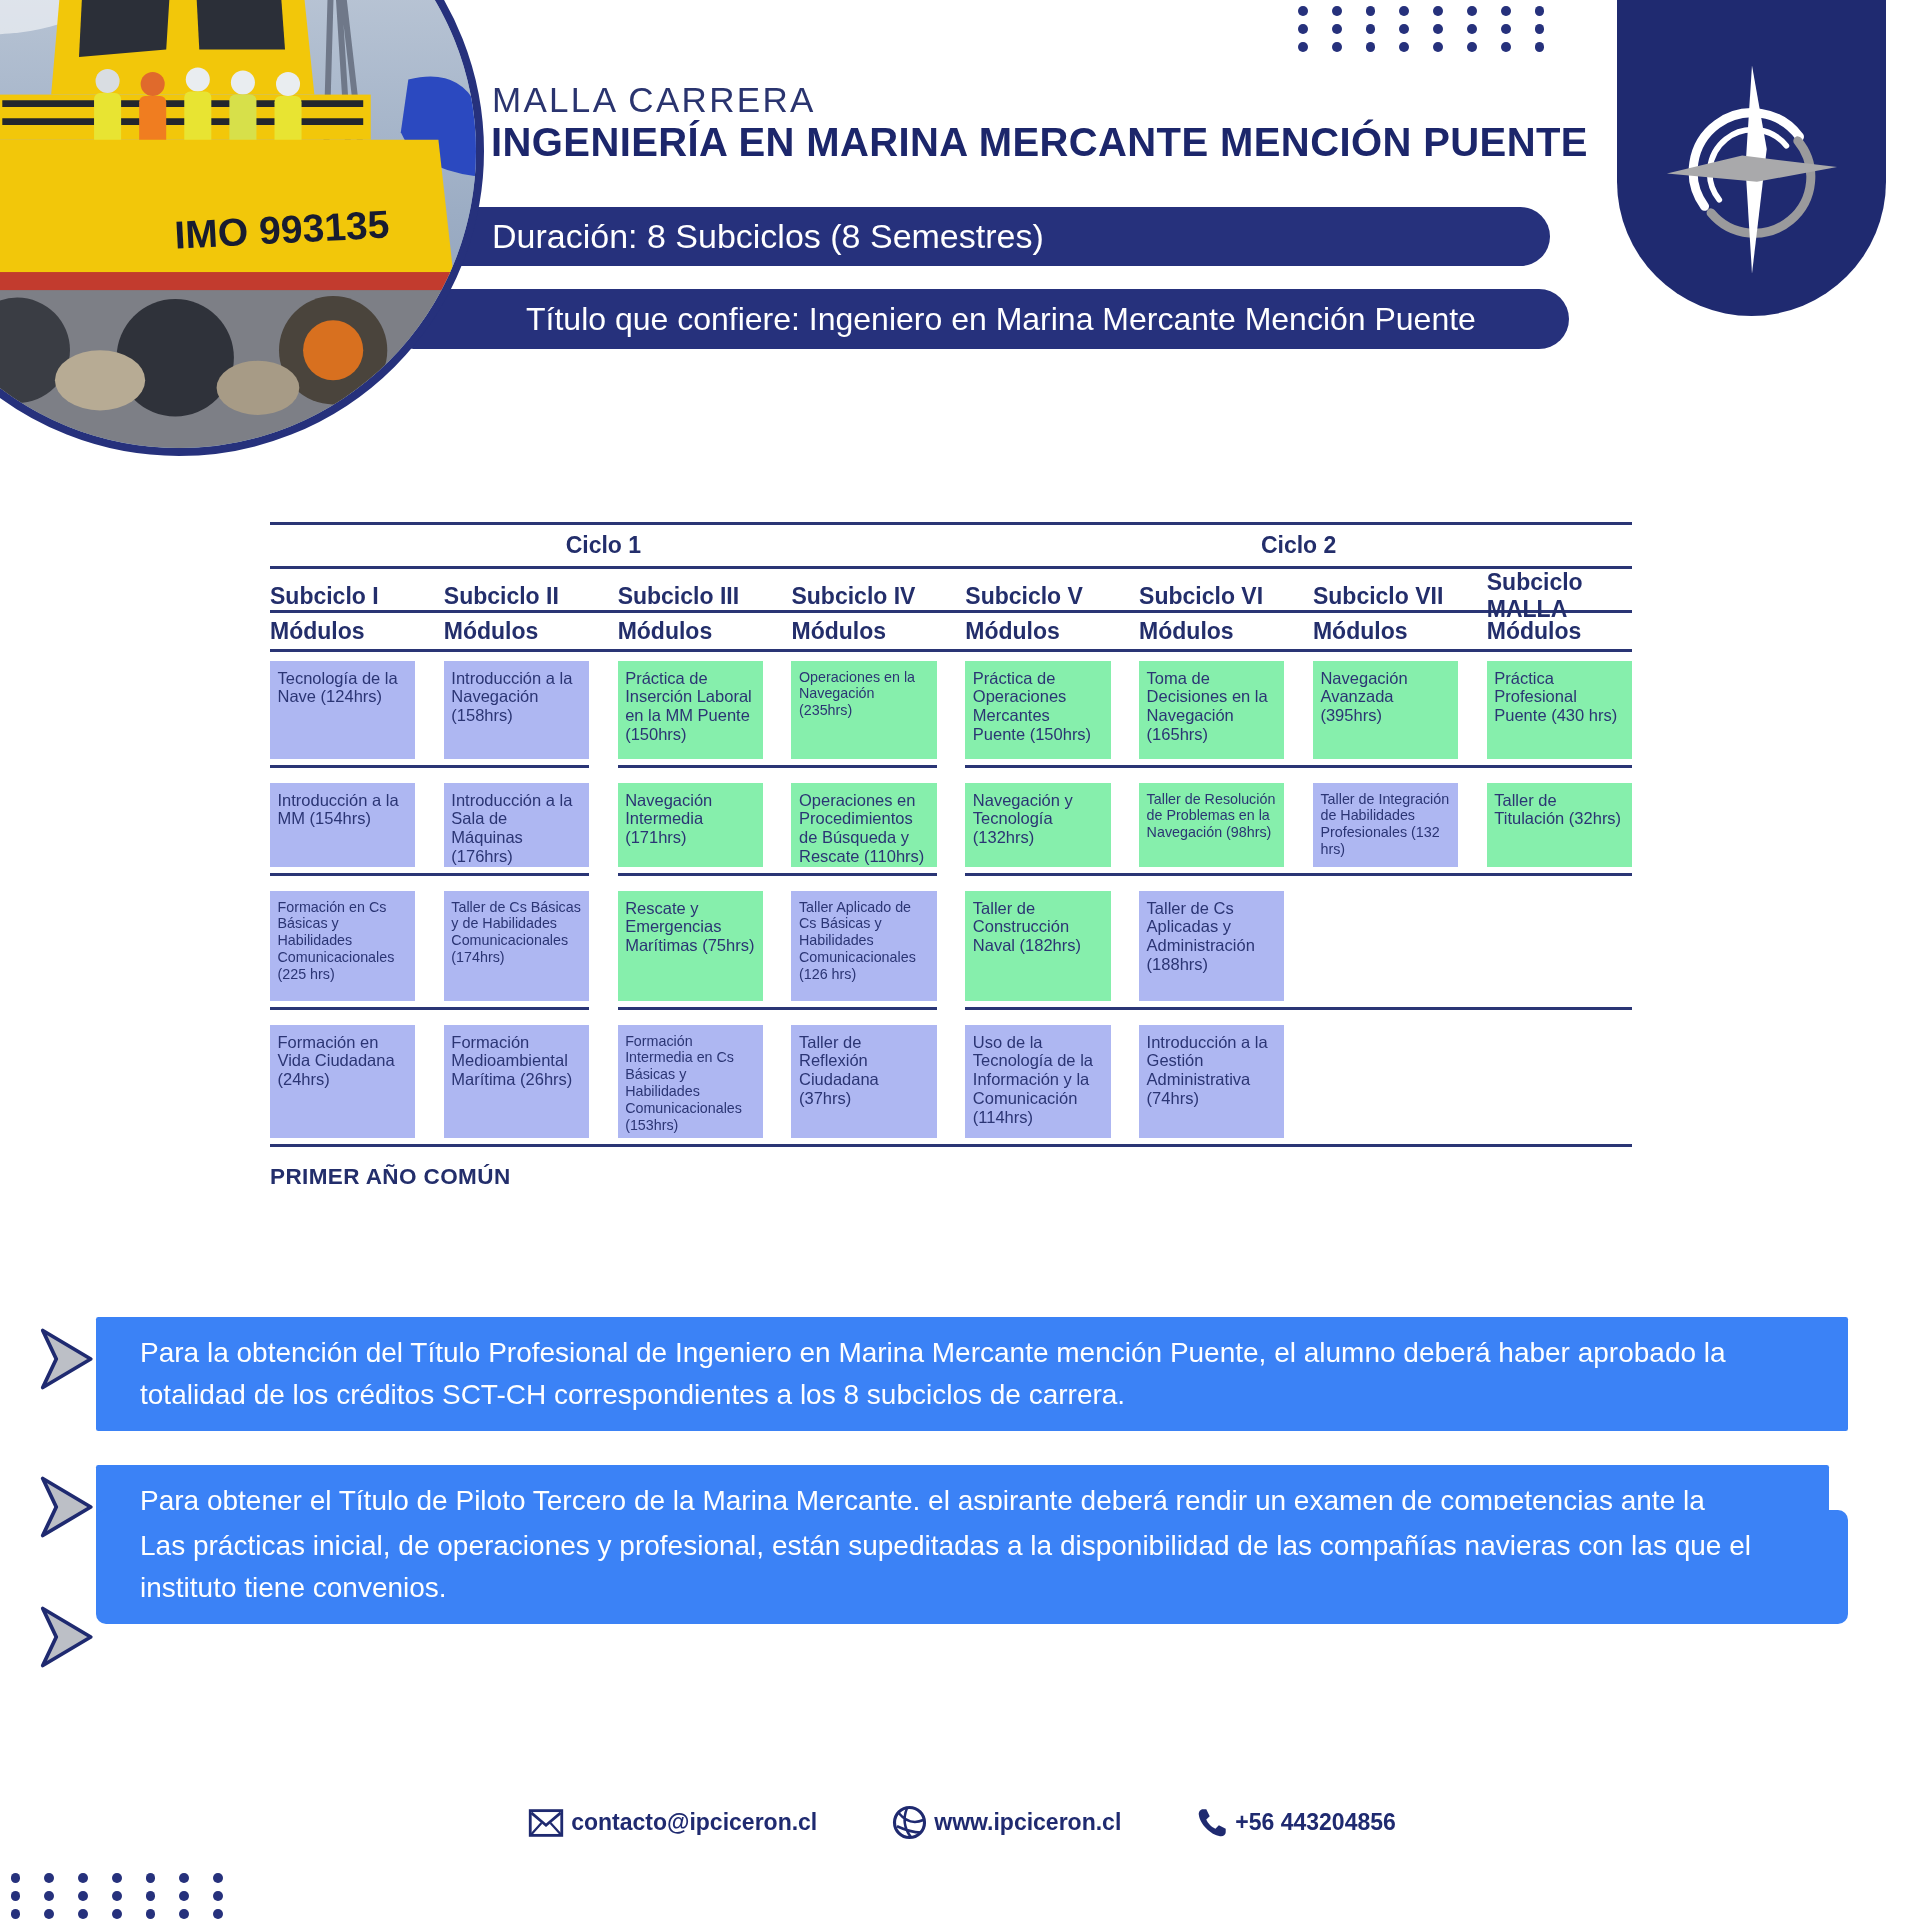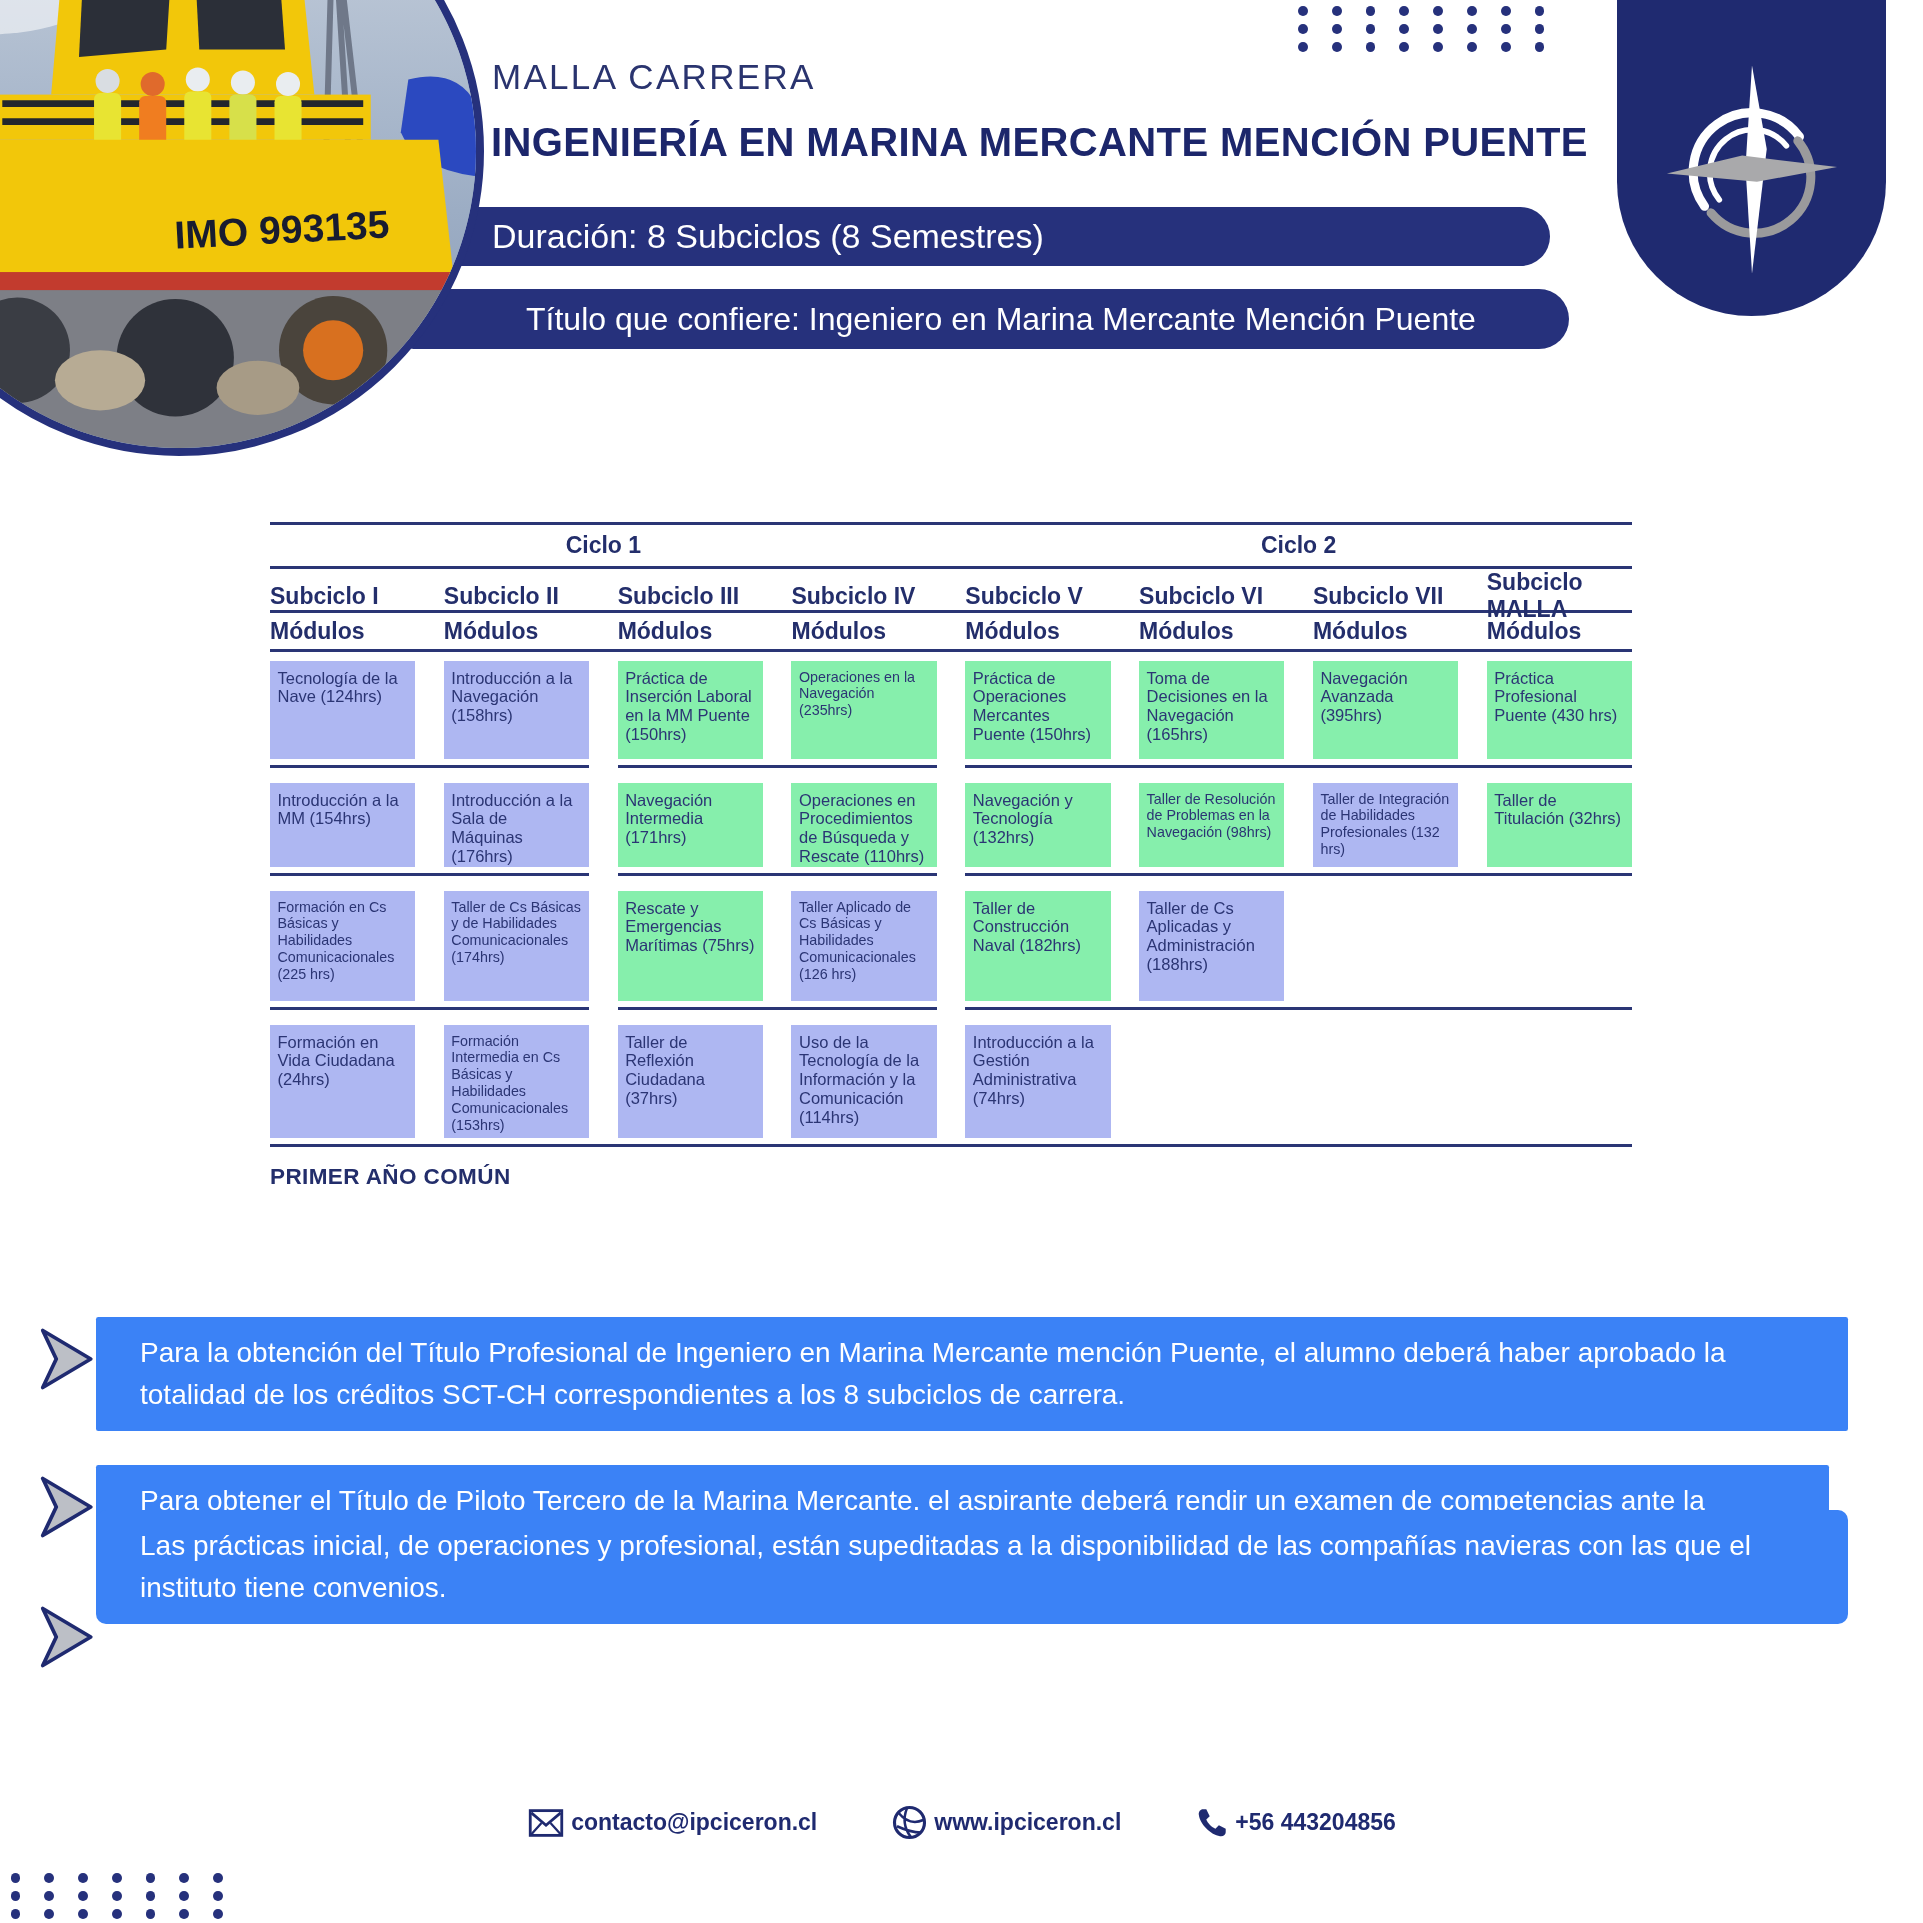--- a/index.html
+++ b/index.html
@@ -2,21 +2,21 @@
 <html style="font-size:12px"><head>
 <meta charset="utf-8">
 <style>
   html,body{margin:0;padding:0;background:#ffffff;}
   .page{position:relative;width:1924px;height:1924px;background:#fff;overflow:hidden;
         font-family:"Liberation Sans", sans-serif;}
 
   
   .photo-wrap{position:absolute;left:-126px;top:-154px;width:594px;height:594px;
               border-radius:50%;border:8.3px solid #26317c;overflow:hidden;z-index:5;background:#9fb0c6;}
-  .title-small{position:absolute;left:492px;top:57px;font-size:35px;letter-spacing:2.3px;
+  .title-small{position:absolute;left:492px;top:80px;font-size:35px;letter-spacing:2.3px;
                color:#2a346f;z-index:3;}
   .title-bold{position:absolute;left:491px;top:120px;font-size:40px;font-weight:800;
               letter-spacing:0.4px;color:#1c266b;z-index:3;}
   .banner{position:absolute;background:#26317c;color:#fff;display:flex;align-items:center;
           z-index:2;box-sizing:border-box;}
   .banner-duration{left:406px;top:207px;width:1144px;height:59px;border-radius:7.5px 30px 30px 7.5px;
                    padding-left:86px;font-size:34px;}
   .banner-degree{left:406px;top:289px;width:1163px;height:60px;border-radius:7.5px 30px 30px 7.5px;
                  padding-left:120px;font-size:32px;}
   .logo-badge{position:absolute;left:1617px;top:0;width:269px;height:316px;background:#1f2a70;
@@ -268,20 +268,21 @@
         <div class="module h3"></div>
         <div class="module h3"></div>
       </div>
     <div class="grid8 sep-row">
       <div class="sep-a"></div>
         <div class="sep-b"></div>
         <div class="sep-c"></div>
     </div>
     <div class="grid8 mod-row" id="mod-row-3">
         <div class="module h4 lavender">Formación en Vida Ciudadana (24hrs)</div>
+        <div class="module h4 lavender">Formación Medioambiental Marítima (26hrs)</div>
         <div class="module h4 lavender small">Formación Intermedia en Cs Básicas y Habilidades Comunicacionales (153hrs)</div>
         <div class="module h4 lavender">Taller de Reflexión Ciudadana (37hrs)</div>
         <div class="module h4 lavender">Uso de la Tecnología de la Información y la Comunicación (114hrs)</div>
         <div class="module h4 lavender">Introducción a la Gestión Administrativa (74hrs)</div>
         <div class="module h4"></div>
         <div class="module h4"></div>
       </div>
     <div class="grid8 sep-row">
       <div class="sep-full"></div>
     </div>

